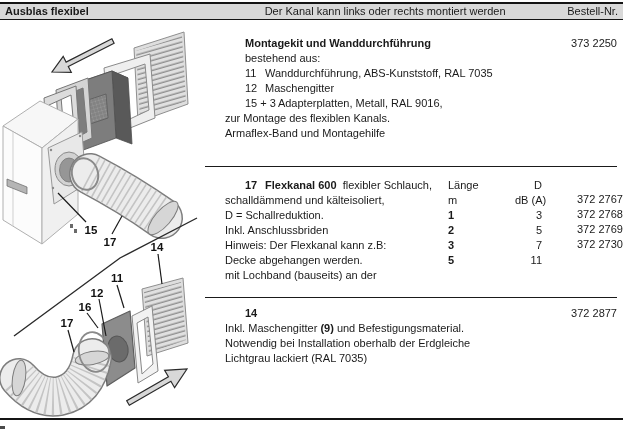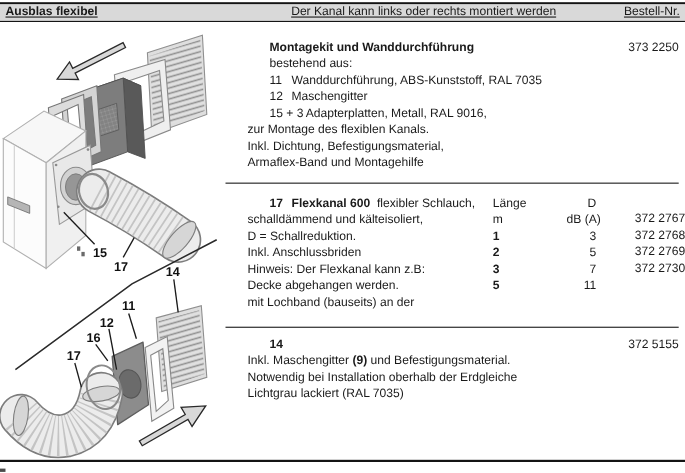--- a/index.html
+++ b/index.html
@@ -1,20 +1,20 @@
 <!DOCTYPE html>
 <html><head>
 <meta charset="utf-8">
 <style>
   html,body{margin:0;padding:0;background:#888;}
   .page{position:relative;width:623px;height:430px;background:#fff;overflow:hidden;
         font-family:"Liberation Sans", sans-serif;font-size:11px;line-height:15px;color:#1a1a1a;}
   .rule-top{position:absolute;left:0;top:2px;width:623px;height:2px;background:#141414;}
   .header-band{position:absolute;left:0;top:4px;width:623px;height:16px;background:#d9d9d9;
-        border-bottom:1.5px solid #141414;display:flex;align-items:center;box-sizing:border-box;padding:0 5px;text-decoration:underline;}
+        border-bottom:1.5px solid #141414;display:flex;align-items:center;box-sizing:border-box;padding:0 5px;}
   .h-left{width:198px;font-weight:bold;}
   .h-center{flex:1;text-align:center;}
   .h-right{text-align:right;}
   .illustration{position:absolute;left:0;top:28px;width:200px;height:398px;}
   .content{position:absolute;left:205px;top:22px;width:412px;height:398px;}
   .sec{position:absolute;left:0;right:0;}
   .sec1{top:14px;} .sec2{top:156px;} .sec3{top:284px;}
   .divider{position:absolute;left:0;right:0;height:0;border-top:1px solid #1a1a1a;}
   .div1{top:144px;} .div2{top:275px;}
   .line{height:15px;white-space:nowrap;padding-left:40px;}
@@ -152,21 +152,20 @@
       </div>
       <div class="line item-row">
         <span class="item-num">12</span>
         <span>Maschengitter</span>
       </div>
       <div class="line item-row">
         <span class="item-num">15 + 3</span>
         <span>Adapterplatten, Metall, RAL 9016,</span>
       </div>
       <div class="line indent">zur Montage des flexiblen Kanals.</div>
-      <div class="line indent">Inkl. Dichtung, Befestigungsmaterial,</div>
       <div class="line indent">Armaflex-Band und Montagehilfe</div>
     </div>
 
     <div class="divider div1"></div>
 
     <div class="sec sec2">
       <div class="desc">
         <div class="line item-row">
           <span class="item-num bold">17</span>
           <span><span class="bold">Flexkanal 600</span>&nbsp; <span>flexibler Schlauch,</span></span>
@@ -198,21 +197,21 @@
         <div class="line">372 2767</div>
         <div class="line">372 2768</div>
         <div class="line">372 2769</div>
         <div class="line">372 2730</div>
       </div>
     </div>
 
     <div class="divider div2"></div>
 
     <div class="sec sec3">
-      <div class="order-no">372 5155</div>
+      <div class="order-no">372 2877</div>
       <div class="line item-row">
         <span class="item-num bold">14</span>
       </div>
       <div class="line indent">
         <span>Inkl. Maschengitter </span><span class="bold">(9)</span><span> und Befestigungsmaterial.</span>
       </div>
       <div class="line indent">Notwendig bei Installation oberhalb der Erdgleiche</div>
       <div class="line indent">Lichtgrau lackiert (RAL 7035)</div>
     </div>
 

